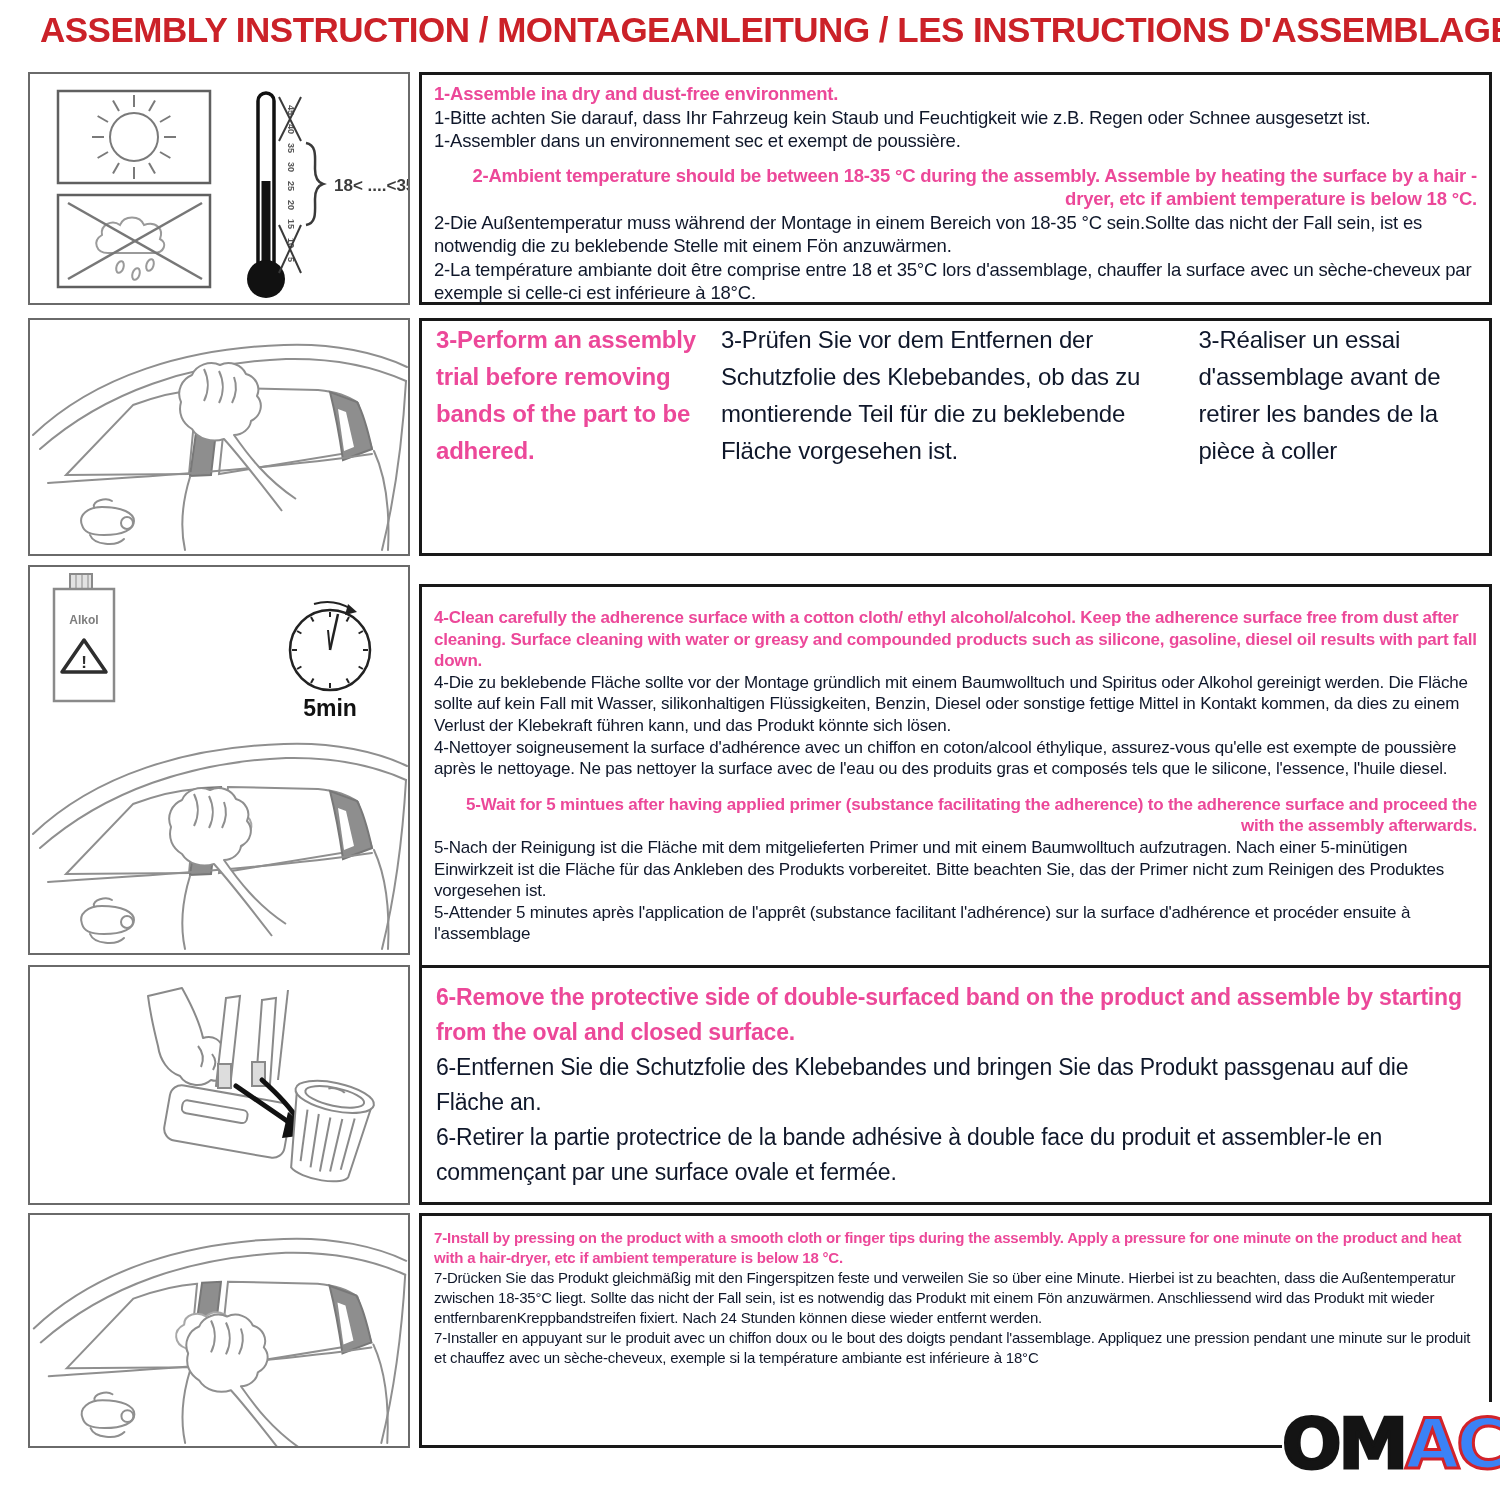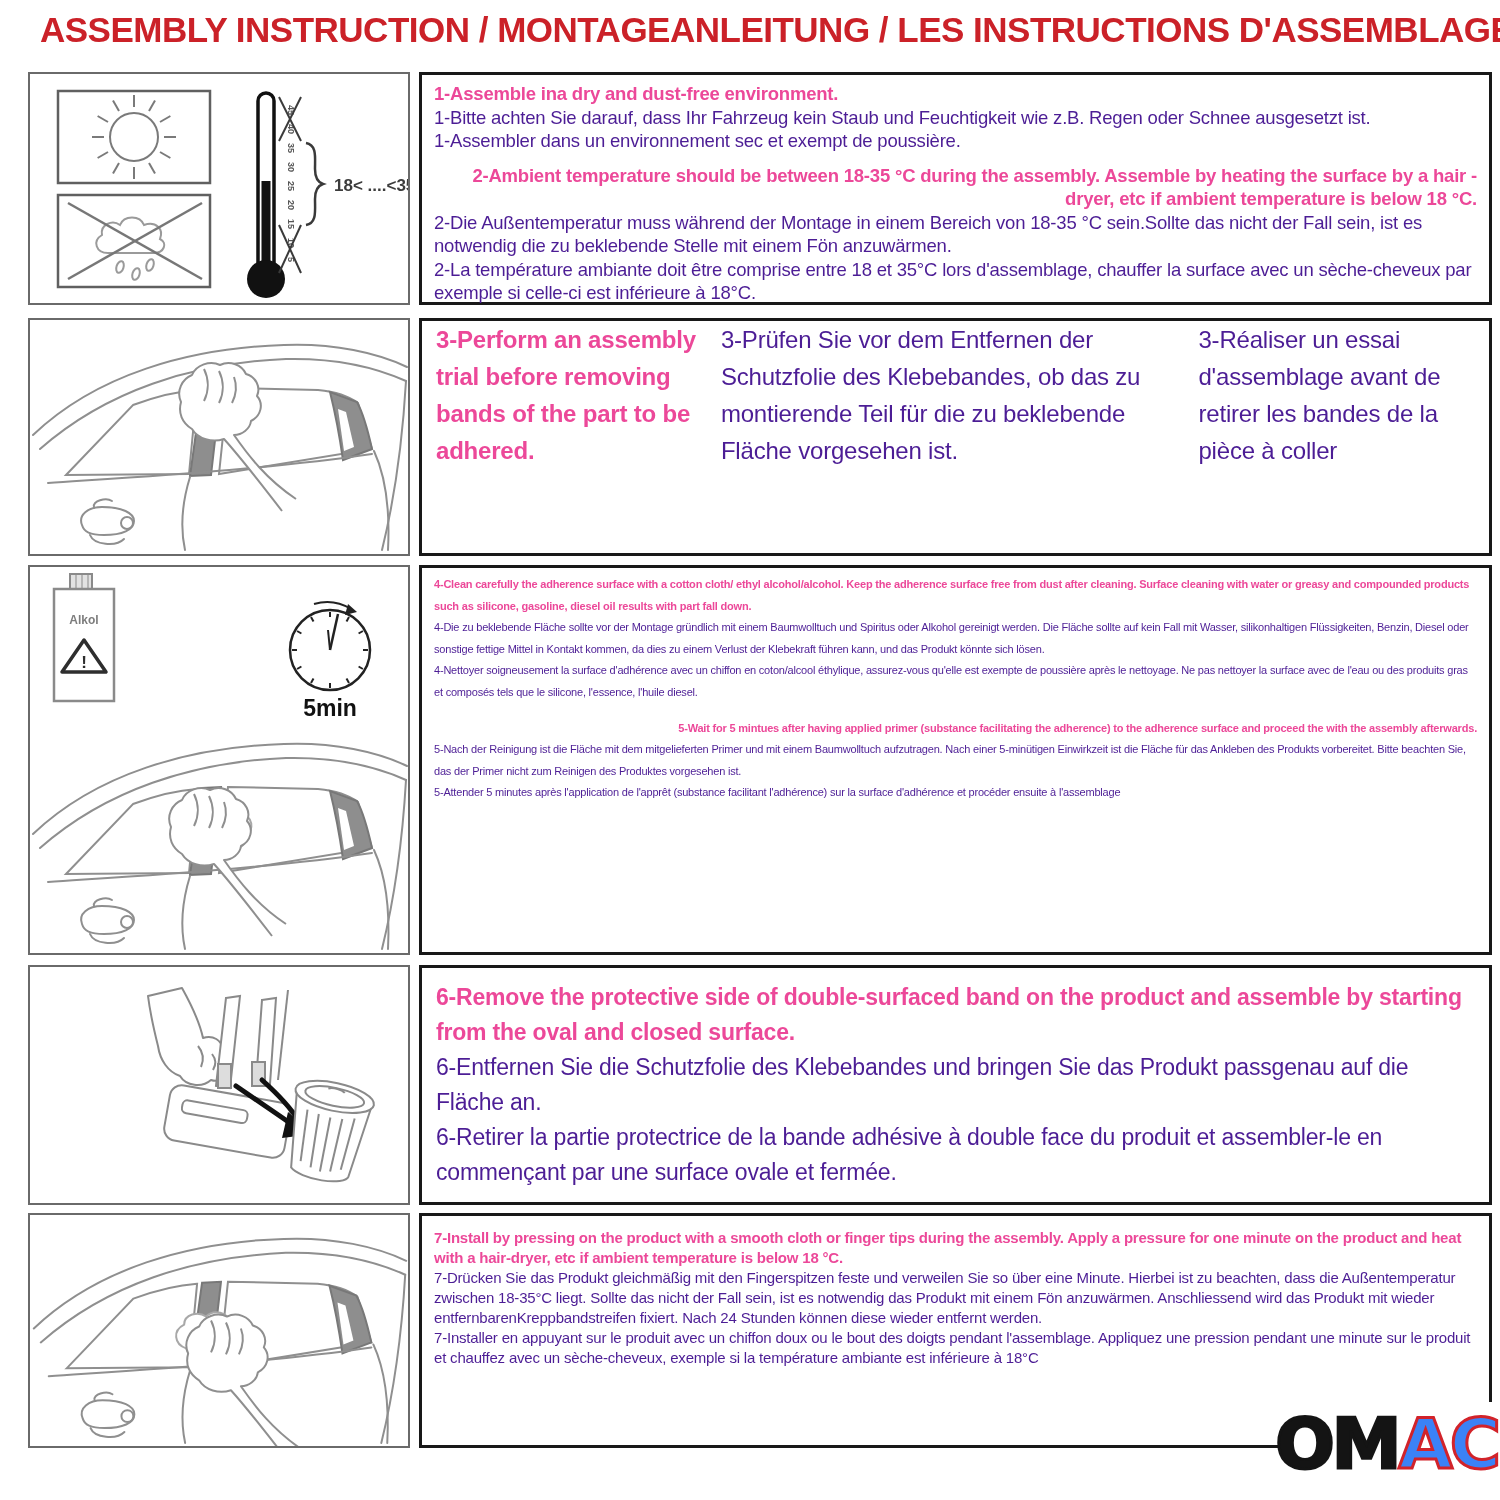--- a/index.html
+++ b/index.html
@@ -15,41 +15,41 @@
   .row{position:absolute;left:0;width:1500px;}
   .illus-box{
     position:absolute;left:28px;width:382px;top:0;height:100%;
     border:2px solid #6a6a6a;box-sizing:border-box;background:#fff;
   }
   .illus-box svg{display:block;width:100%;height:100%;}
   .text-box{
     position:absolute;left:419px;width:1073px;top:0;height:100%;
     border:3px solid #181818;box-sizing:border-box;background:#fff;
   }
-  .para{margin:0;letter-spacing:-0.2px;color:#4c1d95;}
+  .para{margin:0;letter-spacing:-0.2px;color:#0f172a;}
   .b{font-weight:700;color:#ec4899;}
   .gap{margin-top:14px;text-align:right;}
   
   .r1{top:72px;height:233px;}
   .r1 .text-box{padding:7px 12px;font-size:18.5px;line-height:23.5px;}
   .r1 .gap{margin-top:11px;}
   .r2{top:318px;height:238px;}
   .r2 .text-box{padding:0 14px;font-size:24px;line-height:37px;display:flex;justify-content:center;}
   .r2 .para{max-width:950px;}
   .r3{top:565px;height:390px;}
-  .r3 .text-box{padding:6px 12px;font-size:11px;line-height:21.6px;}
+  .r3 .text-box{padding:20px 12px;font-size:17px;line-height:21.6px;margin-top:19px;}
   .r4{top:965px;height:240px;text-decoration:underline;}
   .r4 .text-box{padding:0 14px;font-size:23px;line-height:35px;display:flex;flex-direction:column;justify-content:center;}
   .r4 .para{max-width:1045px;}
   .r5{top:1213px;height:235px;}
   .r5 .text-box{padding:12px 12px;font-size:15px;line-height:20px;}
   
   .logo{
     position:absolute;left:1282px;top:1402px;width:216px;height:84px;background:#ffffff;
-    display:flex;align-items:center;justify-content:flex-end;
+    display:flex;align-items:center;
     font-family:"DejaVu Sans","Liberation Sans",sans-serif;
     font-weight:900;font-size:70px;letter-spacing:-3px;line-height:1;z-index:5;
   }
   .logo .lb{color:#141414;-webkit-text-stroke:3px #141414;}
   .logo .lr{color:#3b82f6;-webkit-text-stroke:3px #d2232a;}
   .defs-hidden{position:absolute;width:0;height:0;overflow:hidden;}
   svg text{font-family:"Liberation Sans","DejaVu Sans",sans-serif;}
 </style>
 </head>
 <body>

